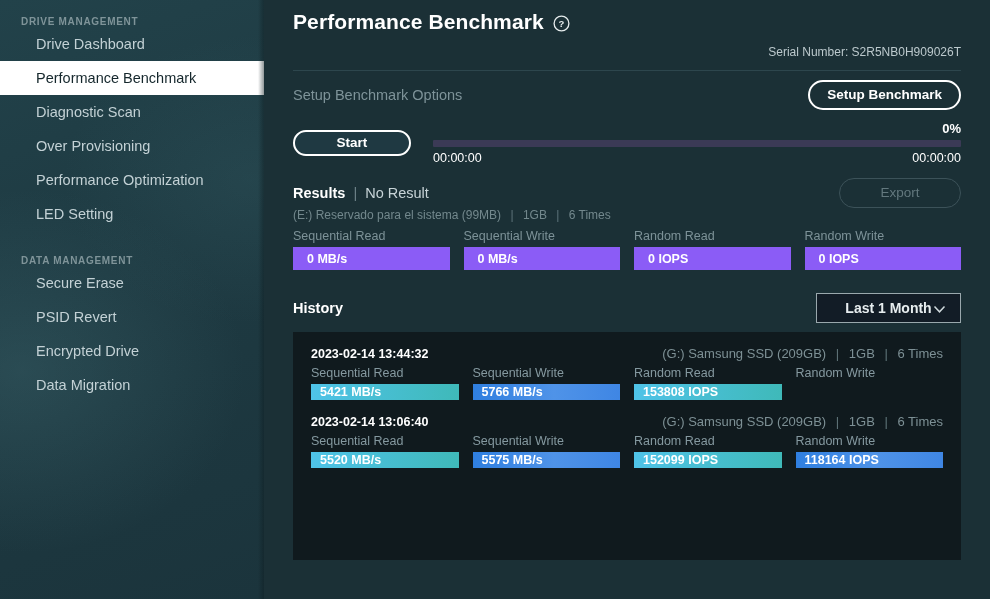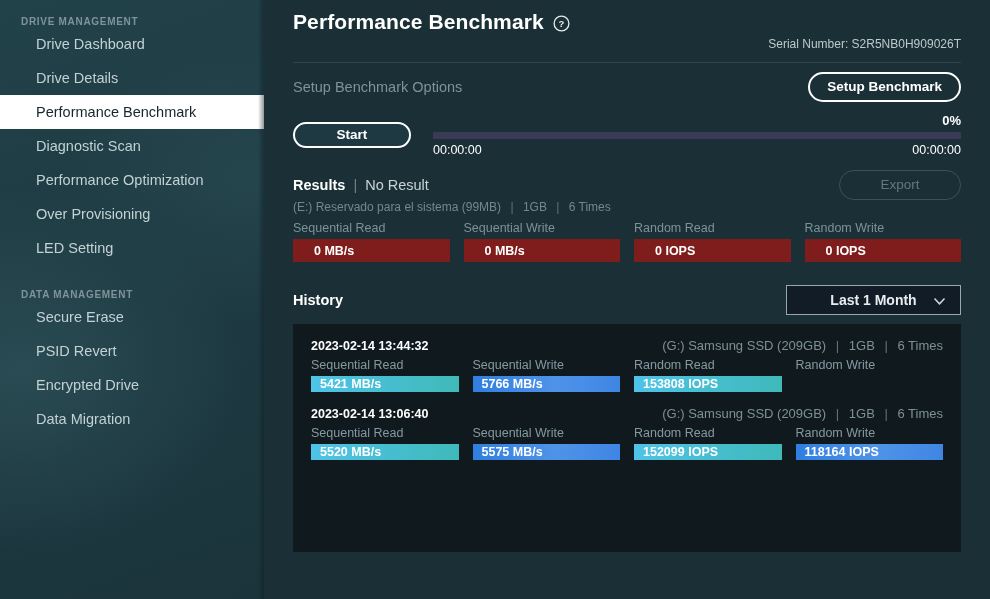--- a/index.html
+++ b/index.html
@@ -100,21 +100,21 @@
     width: 17px; height: 17px;
     flex: 0 0 17px;
     cursor: pointer;
   }
   .help-icon svg { display: block; }
 
   .serial {
     text-align: right;
     font-size: 12px;
     color: #bcc9cd;
-    margin-top: 3px;
+    margin-top: 11px;
   }
 
   .rule {
     height: 1px;
     background: #2d464d;
     margin-top: 11px;
   }
 
   
   .setup-row {
@@ -241,44 +241,44 @@
   .metric {
     flex: 1 1 0;
   }
   .metric-label {
     font-size: 12.5px;
     color: #7d9298;
     margin-bottom: 4px;
   }
   .metric-box {
     height: 23px;
-    background: #7f1d1d;
-    display: flex;
-    align-items: center;
-    padding-left: 21px;
+    background: #8b5cf6;
+    display: flex;
+    align-items: center;
+    padding-left: 14px;
     font-size: 12.5px;
     font-weight: bold;
     color: #ffffff;
   }
 
   
   .hist-sec { margin-top: 22px; }
   .hist-head {
     display: flex;
     align-items: center;
     justify-content: space-between;
     height: 32px;
   }
   .hist-title {
     font-size: 14.5px;
     font-weight: bold;
     color: #ffffff;
   }
   .select-box {
-    width: 175px;
+    width: 145px;
     height: 30px;
     border: 1px solid #9aa8ad;
     background: #121c26;
     display: flex;
     align-items: center;
     justify-content: center;
     position: relative;
     cursor: pointer;
   }
   .select-value {
@@ -345,34 +345,31 @@
 <body>
 
 <div class="app">
 
   <nav class="sidebar">
     <div class="sb-group sb-group-1">
       <div class="sb-group-title">DRIVE MANAGEMENT</div>
       <div class="sb-item">
         <span>Drive Dashboard</span>
       </div>
-      <div class="sb-item">
-        <span>Drive Details</span>
-      </div>
       <div class="sb-item active">
         <span>Performance Benchmark</span>
       </div>
       <div class="sb-item">
         <span>Diagnostic Scan</span>
       </div>
       <div class="sb-item">
+        <span>Over Provisioning</span>
+      </div>
+      <div class="sb-item">
         <span>Performance Optimization</span>
-      </div>
-      <div class="sb-item">
-        <span>Over Provisioning</span>
       </div>
       <div class="sb-item">
         <span>LED Setting</span>
       </div>
     </div>
 
     <div class="sb-group sb-group-2" style="margin-top:24px;">
       <div class="sb-group-title">DATA MANAGEMENT</div>
       <div class="sb-item">
         <span>Secure Erase</span>

